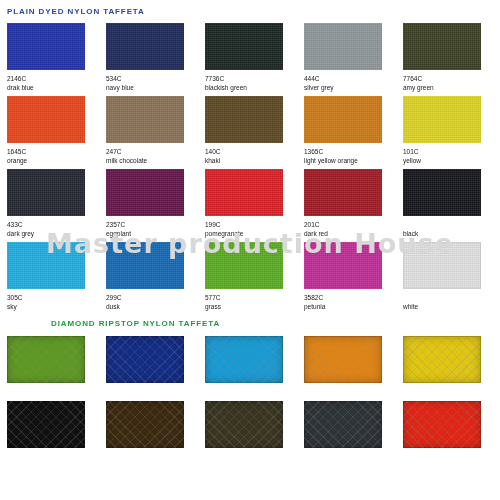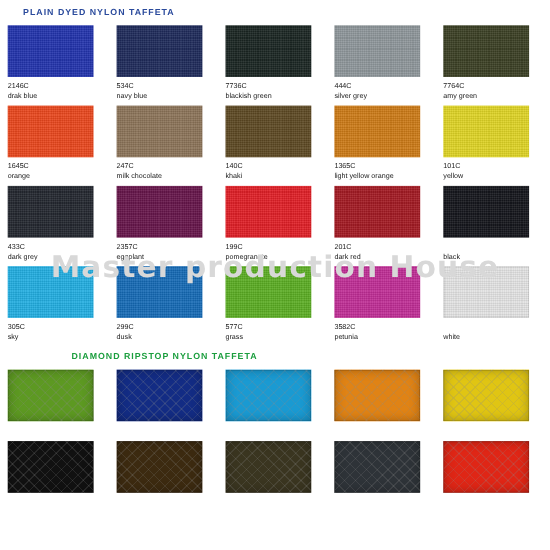--- a/index.html
+++ b/index.html
@@ -20,21 +20,21 @@
     width: 500px;
     height: 500px;
   }
 
   
   .section-header {
     font-size: 8px;
     font-weight: bold;
     letter-spacing: 0.9px;
     text-transform: uppercase;
-    padding-left: 21px;
+    padding-left: 7px;
   }
   .section-header.plain {
     color: #2a4a9c;
     padding-top: 7px;
   }
   .section-header.ripstop {
     color: #1b9e3e;
     padding-top: 4px;
     margin-left: 44px;
   }

